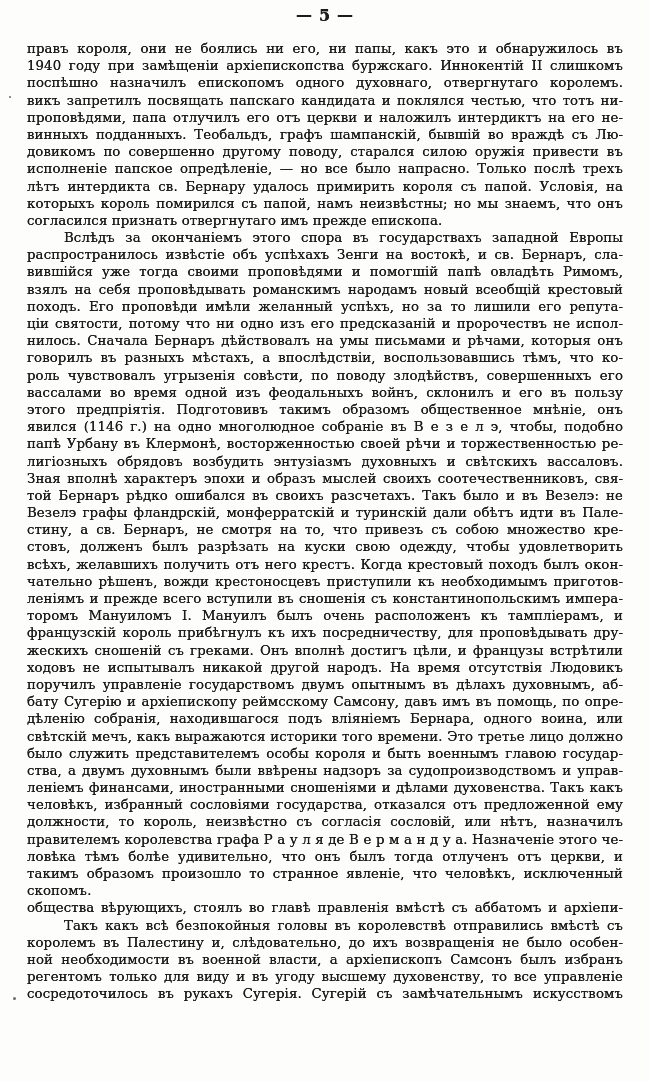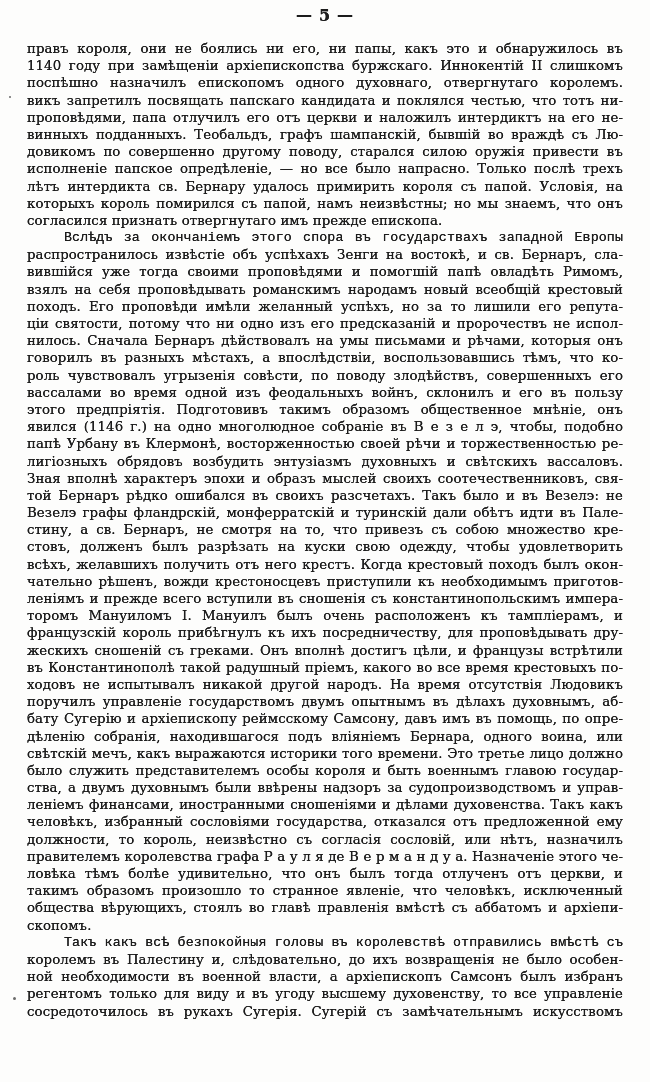--- a/index.html
+++ b/index.html
@@ -41,21 +41,20 @@
     line-height: 17.2px;
     height: 17.2px;
     overflow: hidden;
     text-align: justify;
     text-align-last: justify;
     text-shadow: 0 0 0.45px currentColor;
     letter-spacing: 0.1px;
   }
   .line.indent {
     text-indent: 37px;
-    font-family: Liberation Mono, monospace;
   }
   .line.lastline {
     text-align: justify;
     text-align-last: left;
   }
   .speck {
     position: absolute;
     background: #3a3a3a;
     border-radius: 50%;
     width: 3px;
@@ -72,21 +71,21 @@
 
   <div class="pg-header">
     <span class="dash">—</span><span class="num">5</span><span class="dash">—</span>
   </div>
 
   <div class="speck s1"></div>
   <div class="speck s2"></div>
 
   <div class="text-block">
       <div class="line">правъ короля, они не боялись ни его, ни папы, какъ это и обнаружилось въ</div>
-      <div class="line">1140 году при замѣщеніи архіепископства буржскаго. Иннокентій II слишкомъ</div>
+      <div class="line">1940 году при замѣщеніи архіепископства буржскаго. Иннокентій II слишкомъ</div>
       <div class="line">поспѣшно назначилъ епископомъ одного духовнаго, отвергнутаго королемъ. Людо-</div>
       <div class="line">викъ запретилъ посвящать папскаго кандидата и поклялся честью, что тотъ ни-</div>
       <div class="line">проповѣдями, папа отлучилъ его отъ церкви и наложилъ интердиктъ на его не-</div>
       <div class="line">винныхъ подданныхъ. Теобальдъ, графъ шампанскій, бывшій во враждѣ съ Лю-</div>
       <div class="line">довикомъ по совершенно другому поводу, старался силою оружія привести въ</div>
       <div class="line">исполненіе папское опредѣленіе, — но все было напрасно. Только послѣ трехъ</div>
       <div class="line">лѣтъ интердикта св. Бернару удалось примирить короля съ папой. Условія, на</div>
       <div class="line">которыхъ король помирился съ папой, намъ неизвѣстны; но мы знаемъ, что онъ</div>
       <div class="line lastline">согласился признать отвергнутаго имъ прежде епископа.</div>
       <div class="line indent">Вслѣдъ за окончаніемъ этого спора въ государствахъ западной Европы</div>
@@ -107,36 +106,35 @@
       <div class="line">той Бернаръ рѣдко ошибался въ своихъ разсчетахъ. Такъ было и въ Везелэ: не</div>
       <div class="line">Везелэ графы фландрскій, монферратскій и туринскій дали обѣтъ идти въ Пале-</div>
       <div class="line">стину, а св. Бернаръ, не смотря на то, что привезъ съ собою множество кре-</div>
       <div class="line">стовъ, долженъ былъ разрѣзать на куски свою одежду, чтобы удовлетворить</div>
       <div class="line">всѣхъ, желавшихъ получить отъ него крестъ. Когда крестовый походъ былъ окон-</div>
       <div class="line">чательно рѣшенъ, вожди крестоносцевъ приступили къ необходимымъ приготов-</div>
       <div class="line">леніямъ и прежде всего вступили въ сношенія съ константинопольскимъ импера-</div>
       <div class="line">торомъ Мануиломъ I. Мануилъ былъ очень расположенъ къ тампліерамъ, и</div>
       <div class="line">французскій король прибѣгнулъ къ ихъ посредничеству, для проповѣдывать дру-</div>
       <div class="line">жескихъ сношеній съ греками. Онъ вполнѣ достигъ цѣли, и французы встрѣтили</div>
-      <div class="line">въ Константинополѣ такой радушный пріемъ, какого во все время крестовыхъ по-</div>
       <div class="line">ходовъ не испытывалъ никакой другой народъ. На время отсутствія Людовикъ</div>
       <div class="line">поручилъ управленіе государствомъ двумъ опытнымъ въ дѣлахъ духовнымъ, аб-</div>
       <div class="line">бату Сугерію и архіепископу реймсскому Самсону, давъ имъ въ помощь, по опре-</div>
       <div class="line">дѣленію собранія, находившагося подъ вліяніемъ Бернара, одного воина, или</div>
       <div class="line">свѣтскій мечъ, какъ выражаются историки того времени. Это третье лицо должно</div>
       <div class="line">было служить представителемъ особы короля и быть военнымъ главою государ-</div>
       <div class="line">ства, а двумъ духовнымъ были ввѣрены надзоръ за судопроизводствомъ и управ-</div>
       <div class="line">леніемъ финансами, иностранными сношеніями и дѣлами духовенства. Такъ какъ</div>
       <div class="line">человѣкъ, избранный сословіями государства, отказался отъ предложенной ему</div>
       <div class="line">должности, то король, неизвѣстно съ согласія сословій, или нѣтъ, назначилъ</div>
       <div class="line">правителемъ королевства графа Р а у л я  де  В е р м а н д у а. Назначеніе этого че-</div>
       <div class="line">ловѣка тѣмъ болѣе удивительно, что онъ былъ тогда отлученъ отъ церкви, и</div>
       <div class="line">такимъ образомъ произошло то странное явленіе, что человѣкъ, исключенный изъ</div>
+      <div class="line lastline">скопомъ.</div>
       <div class="line">общества вѣрующихъ, стоялъ во главѣ правленія вмѣстѣ съ аббатомъ и архіепи-</div>
-      <div class="line lastline">скопомъ.</div>
       <div class="line indent">Такъ какъ всѣ безпокойныя головы въ королевствѣ отправились вмѣстѣ съ</div>
       <div class="line">королемъ въ Палестину и, слѣдовательно, до ихъ возвращенія не было особен-</div>
       <div class="line">ной необходимости въ военной власти, а архіепископъ Самсонъ былъ избранъ</div>
       <div class="line">регентомъ только для виду и въ угоду высшему духовенству, то все управленіе</div>
       <div class="line">сосредоточилось въ рукахъ Сугерія. Сугерій съ замѣчательнымъ искусствомъ</div>
     </div>
 
 </div>
 
 </body></html>

